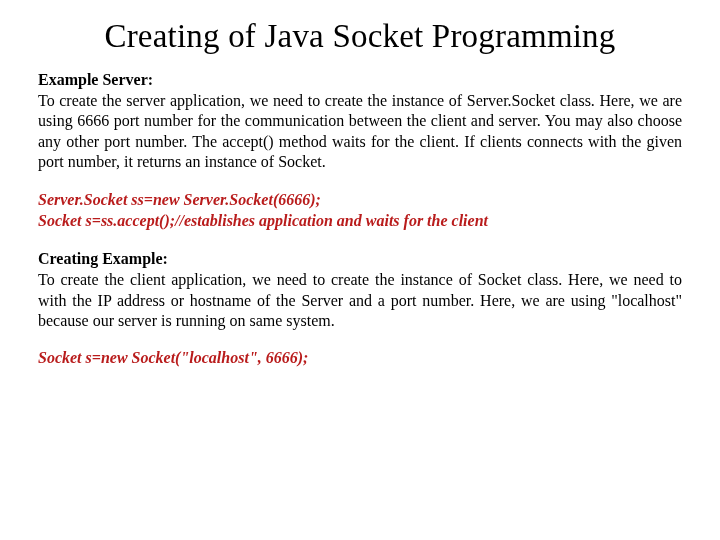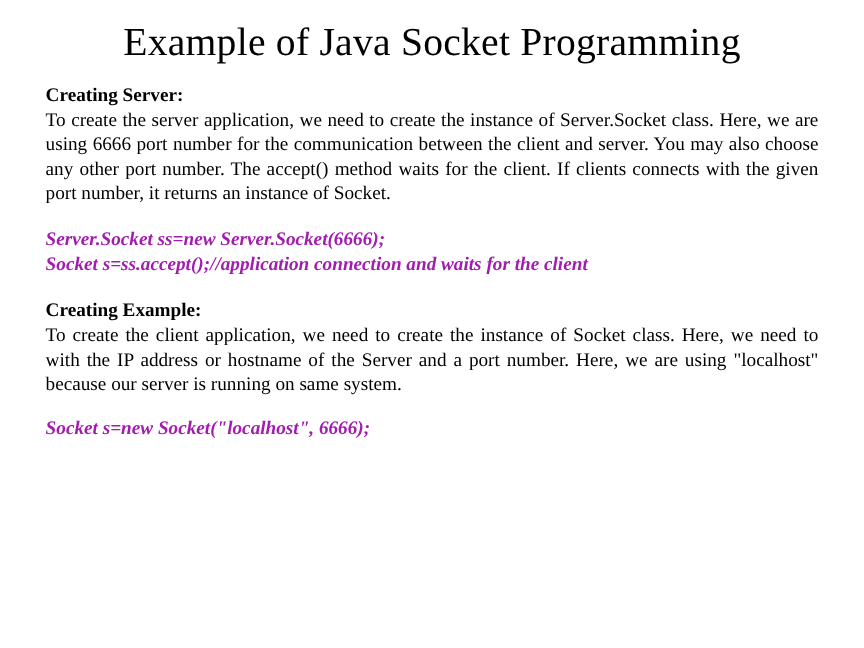--- a/index.html
+++ b/index.html
@@ -1,34 +1,34 @@
 <!DOCTYPE html>
 <html><head>
 <meta charset="utf-8">
 <style>
   * { margin: 0; padding: 0; box-sizing: border-box; }
   html, body { width: 720px; height: 540px; background: #fff; font-family: "Times New Roman", Times, serif; color: #000; }
   .page { padding: 14px 38px 0 38px; }
   .title { font-size: 33px; font-weight: 400; text-align: center; margin: 4px 0 16px 0; letter-spacing: 0.2px; }
   .section-head { font-size: 16px; font-weight: 700; margin-bottom: 2px; }
   .para { font-size: 16px; line-height: 1.28; text-align: justify; margin-bottom: 16px; }
-  .code { font-size: 16px; font-weight: 700; font-style: italic; color: #a21caf; line-height: 1.35; margin-bottom: 18px; }
+  .code { font-size: 16px; font-weight: 700; font-style: italic; color: #b91c1c; line-height: 1.35; margin-bottom: 18px; }
   .code div { white-space: pre-wrap; }
 </style>
 </head>
 <body>
 <div class="page">
-  <h1 class="title">Example of Java Socket Programming</h1>
+  <h1 class="title">Creating of Java Socket Programming</h1>
 
-  <div class="section-head">Creating Server:</div>
+  <div class="section-head">Example Server:</div>
   <div class="para">To create the server application, we need to create the instance of Server.Socket class. Here, we are using 6666 port number for the communication between the client and server. You may also choose any other port number. The accept() method waits for the client. If clients connects with the given port number, it returns an instance of Socket.</div>
 
   <div class="code">
     <div>Server.Socket ss=new Server.Socket(6666);</div>
-    <div>Socket s=ss.accept();//application connection and waits for the client</div>
+    <div>Socket s=ss.accept();//establishes application and waits for the client</div>
   </div>
 
   <div class="section-head">Creating Example:</div>
   <div class="para">To create the client application, we need to create the instance of Socket class. Here, we need to with the IP address or hostname of the Server and a port number. Here, we are using "localhost" because our server is running on same system.</div>
 
   <div class="code">
     <div>Socket s=new Socket("localhost", 6666);</div>
   </div>
 </div>
 

